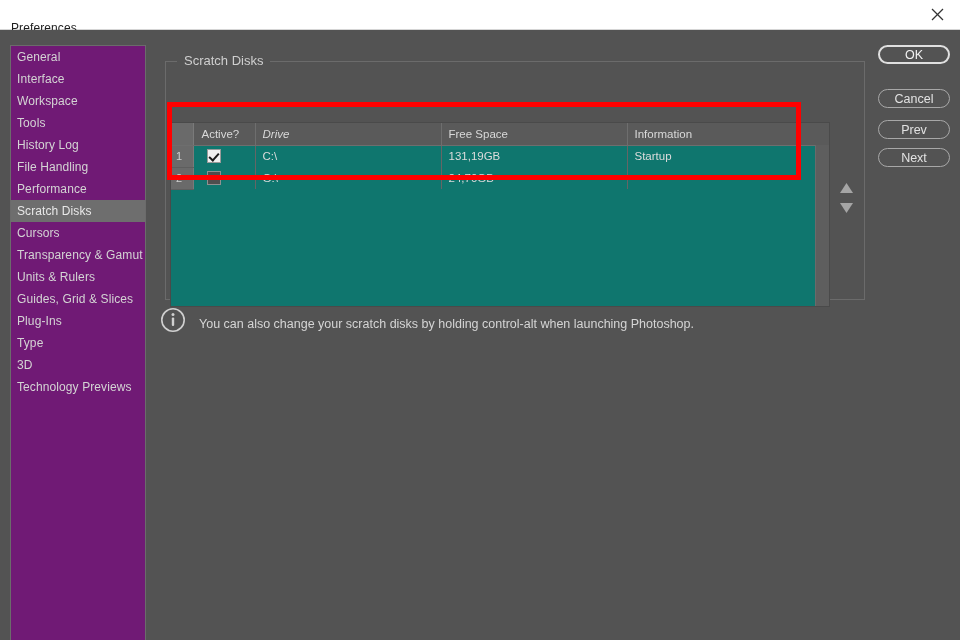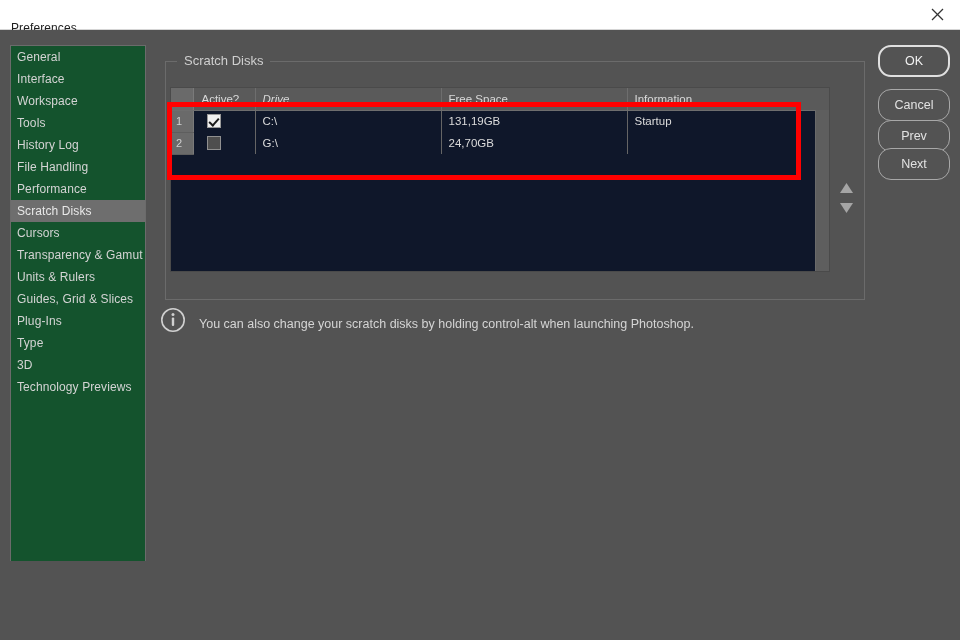--- a/index.html
+++ b/index.html
@@ -54,22 +54,22 @@
     left: 0; top: 30px;
     width: 960px; height: 610px;
     background: #535353;
   }
 
   
   .sidebar {
     position: absolute;
     left: 10px; top: 15px;
     width: 136px;
-    height: 516px;
-    background: #14532d;
+    height: 595px;
+    background: #701a75;
     border: 1px solid #6b6b6b;
     border-bottom: none;
     box-sizing: border-box;
     overflow: hidden;
   }
   .side-item {
     height: 22px;
     line-height: 22px;
     padding-left: 6px;
     font-size: 12px;
@@ -105,24 +105,24 @@
     background: #535353;
     font-size: 13px;
     color: #cfcfcf;
     line-height: 18px;
     white-space: nowrap;
   }
 
   
   .listbox {
     position: absolute;
-    left: 170px; top: 57px;
+    left: 170px; top: 92px;
     width: 660px;
     height: 185px;
-    background: #0f172a;
+    background: #0f766e;
     border: 1px solid #4a4a4a;
     box-sizing: border-box;
     overflow: hidden;
   }
   .tbl {
     width: 100%;
     border-collapse: collapse;
     table-layout: fixed;
   }
   .tbl th {
@@ -243,21 +243,21 @@
     line-height: 17px;
     color: #d5d5d5;
     max-width: 500px;
   }
 
   
   .btn {
     position: absolute;
     left: 878px;
     width: 72px;
-    height: 32px;
+    height: 19px;
     border-radius: 13px;
     background: #535353;
     border: 1px solid #a8a8a8;
     color: #e2e2e2;
     font-size: 12.5px;
     font-family: "Liberation Sans", sans-serif;
     display: flex;
     align-items: center;
     justify-content: center;
     box-sizing: border-box;

